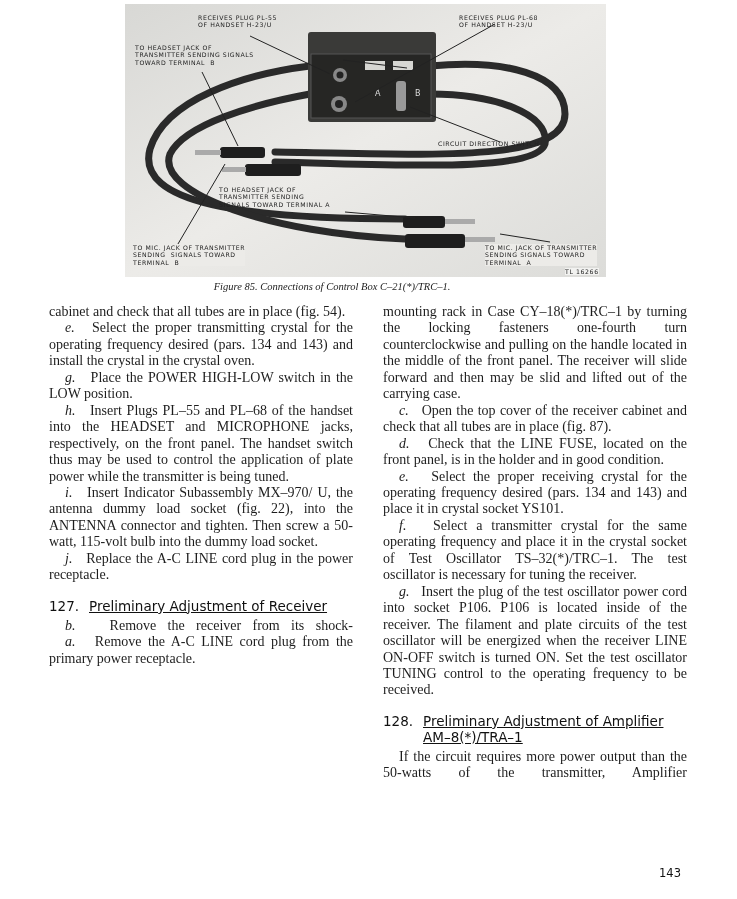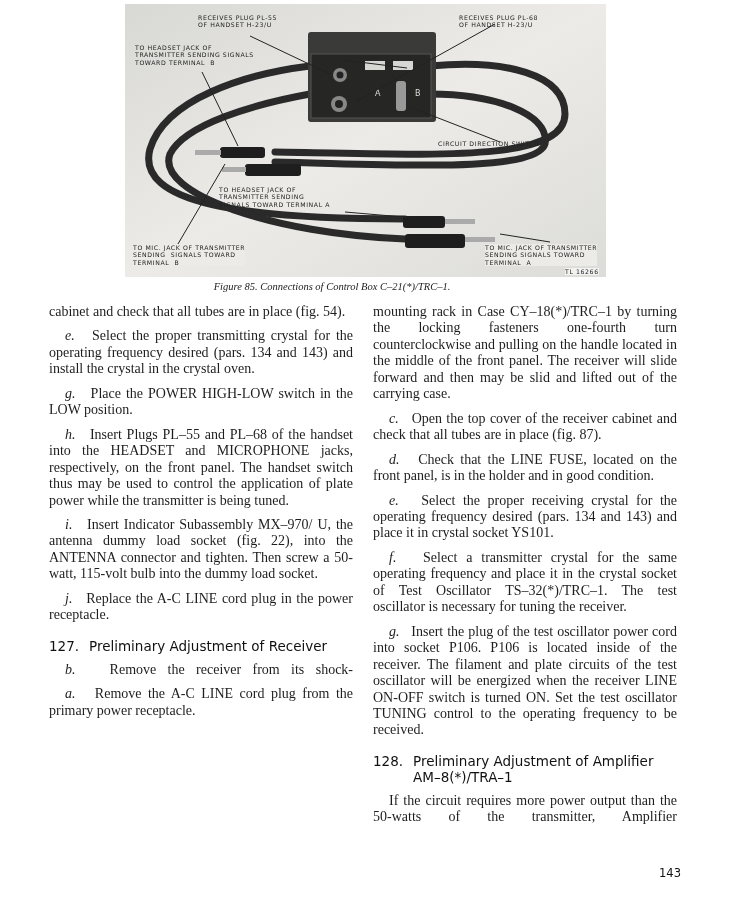--- a/index.html
+++ b/index.html
@@ -22,28 +22,28 @@
     position: absolute; left: 0; width: 664px; top: 281px; text-align: center;
     font-family: "Liberation Serif", serif; font-style: italic; font-size: 10.5px; color: #222;
   }
   .col {
     position: absolute; top: 304px; width: 304px;
     font-family: "Liberation Serif", "DejaVu Serif", serif;
     font-size: 14px; line-height: 16.45px; color: #1d1d1d;
     text-align: justify;
   }
   .col.left { left: 49px; }
-  .col.right { left: 373px; }
+  .col.right { left: 383px; }
   .col p { margin: 0; }
-  .col p.ind { text-indent: 16px; margin-top: 8px; }
+  .col p.ind { text-indent: 16px; }
   .col i { font-style: italic; }
   .heading {
     font-family: "DejaVu Sans", "Liberation Sans", sans-serif;
     font-size: 13.5px; line-height: 16px; font-weight: normal; color: #111;
-    text-align: left; margin: 14px 0 4px 0;
+    text-align: left; margin: 14px 0 4px 0; text-decoration: underline;
   }
   .heading .num { display: inline-block; width: 40px; }
   .heading .l2 { padding-left: 40px; display: block; }
   .pagenum {
     position: absolute; left: 659px; top: 866px;
     font-family: "DejaVu Sans", "Liberation Sans", sans-serif; font-size: 11.5px; color: #111;
   }
 </style>
 </head>
 <body>

